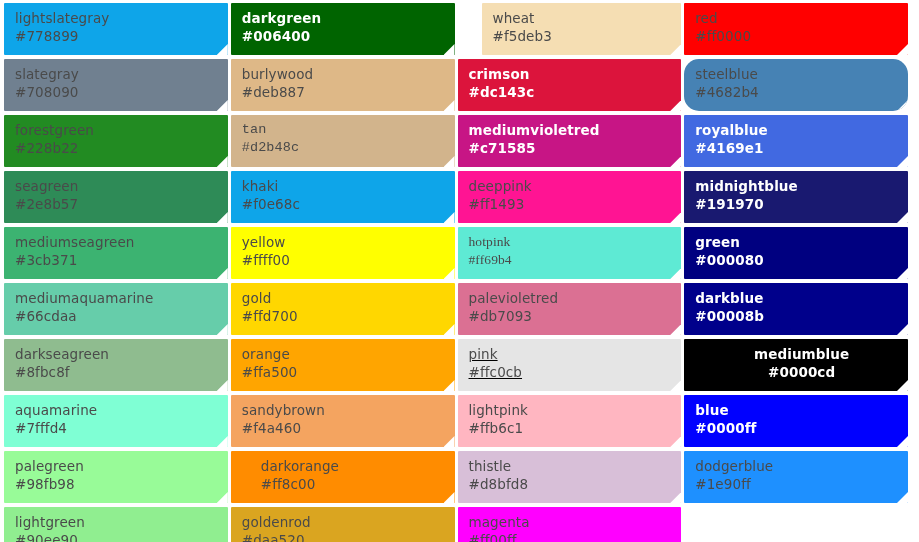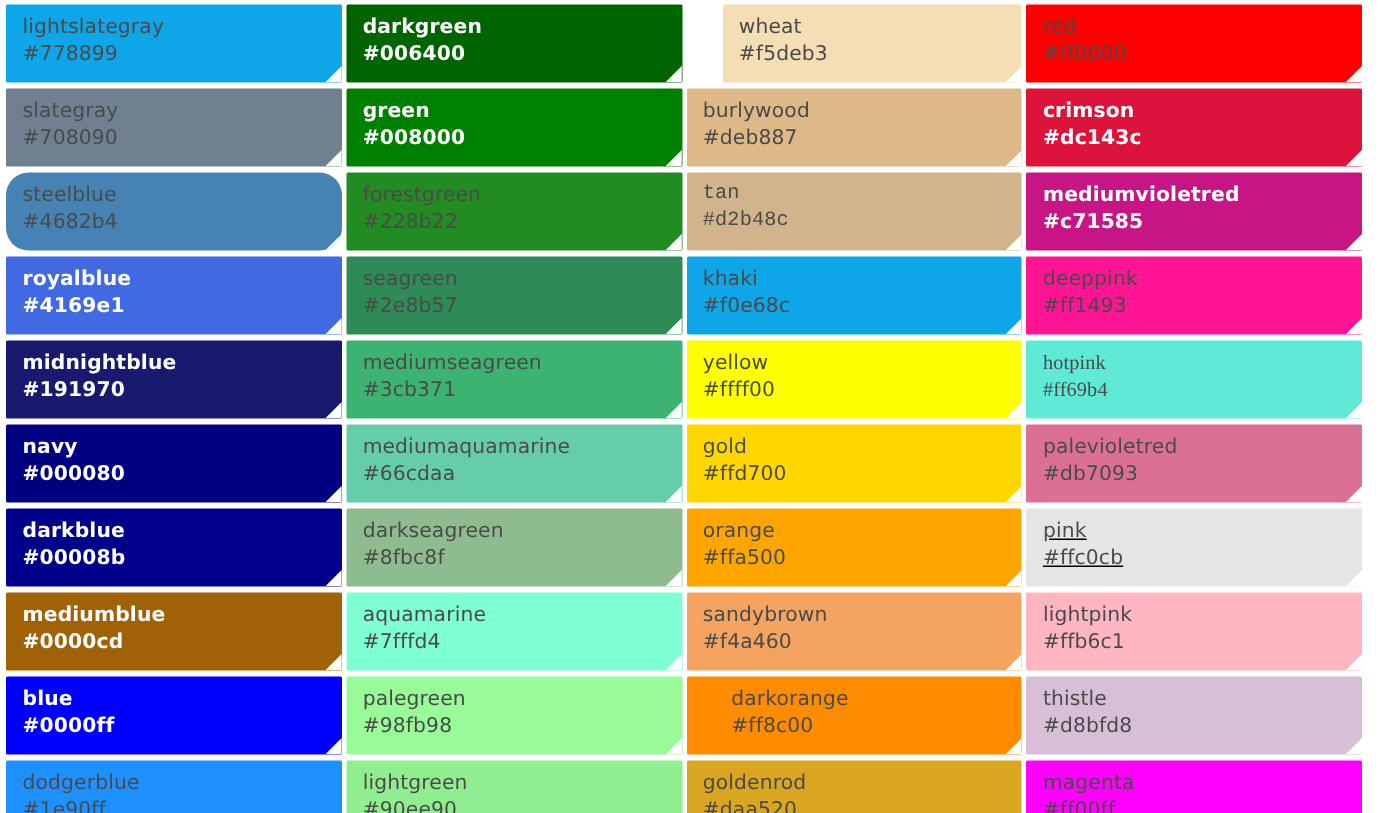--- a/index.html
+++ b/index.html
@@ -93,24 +93,20 @@
       <span class="swatch-hex">#f5deb3</span>
     </div>
     <div class="swatch on-light" style="background-color: rgb(255, 0, 0);">
       <span class="swatch-name">red</span>
       <span class="swatch-hex">#ff0000</span>
     </div>
     <div class="swatch on-light" style="background-color: rgb(112, 128, 144);">
       <span class="swatch-name">slategray</span>
       <span class="swatch-hex">#708090</span>
     </div>
-    <div class="swatch on-dark" style="background-color: rgb(0, 128, 0);">
-      <span class="swatch-name">green</span>
-      <span class="swatch-hex">#008000</span>
-    </div>
     <div class="swatch on-light" style="background-color: rgb(222, 184, 135);">
       <span class="swatch-name">burlywood</span>
       <span class="swatch-hex">#deb887</span>
     </div>
     <div class="swatch on-dark" style="background-color: rgb(220, 20, 60);">
       <span class="swatch-name">crimson</span>
       <span class="swatch-hex">#dc143c</span>
     </div>
     <div class="swatch on-light" style="background-color: rgb(70, 130, 180); border-radius: 15px;">
       <span class="swatch-name">steelblue</span>
@@ -154,21 +150,21 @@
     </div>
     <div class="swatch on-light" style="background-color: rgb(255, 255, 0);">
       <span class="swatch-name">yellow</span>
       <span class="swatch-hex">#ffff00</span>
     </div>
     <div class="swatch on-light" style="background-color: #5eead4; font-family: Liberation Serif, serif;">
       <span class="swatch-name">hotpink</span>
       <span class="swatch-hex">#ff69b4</span>
     </div>
     <div class="swatch on-dark" style="background-color: rgb(0, 0, 128);">
-      <span class="swatch-name">navy</span>
+      <span class="swatch-name">green</span>
       <span class="swatch-hex">#000080</span>
     </div>
     <div class="swatch on-light" style="background-color: rgb(102, 205, 170);">
       <span class="swatch-name">mediumaquamarine</span>
       <span class="swatch-hex">#66cdaa</span>
     </div>
     <div class="swatch on-light" style="background-color: rgb(255, 215, 0);">
       <span class="swatch-name">gold</span>
       <span class="swatch-hex">#ffd700</span>
     </div>
@@ -185,21 +181,21 @@
       <span class="swatch-hex">#8fbc8f</span>
     </div>
     <div class="swatch on-light" style="background-color: rgb(255, 165, 0);">
       <span class="swatch-name">orange</span>
       <span class="swatch-hex">#ffa500</span>
     </div>
     <div class="swatch on-light" style="background-color: #e5e5e5; text-decoration: underline;">
       <span class="swatch-name">pink</span>
       <span class="swatch-hex">#ffc0cb</span>
     </div>
-    <div class="swatch on-dark" style="background-color: #a16207;">
+    <div class="swatch on-dark" style="background-color: #000000; text-align: center;">
       <span class="swatch-name">mediumblue</span>
       <span class="swatch-hex">#0000cd</span>
     </div>
     <div class="swatch on-light" style="background-color: rgb(127, 255, 212);">
       <span class="swatch-name">aquamarine</span>
       <span class="swatch-hex">#7fffd4</span>
     </div>
     <div class="swatch on-light" style="background-color: rgb(244, 164, 96);">
       <span class="swatch-name">sandybrown</span>
       <span class="swatch-hex">#f4a460</span>

